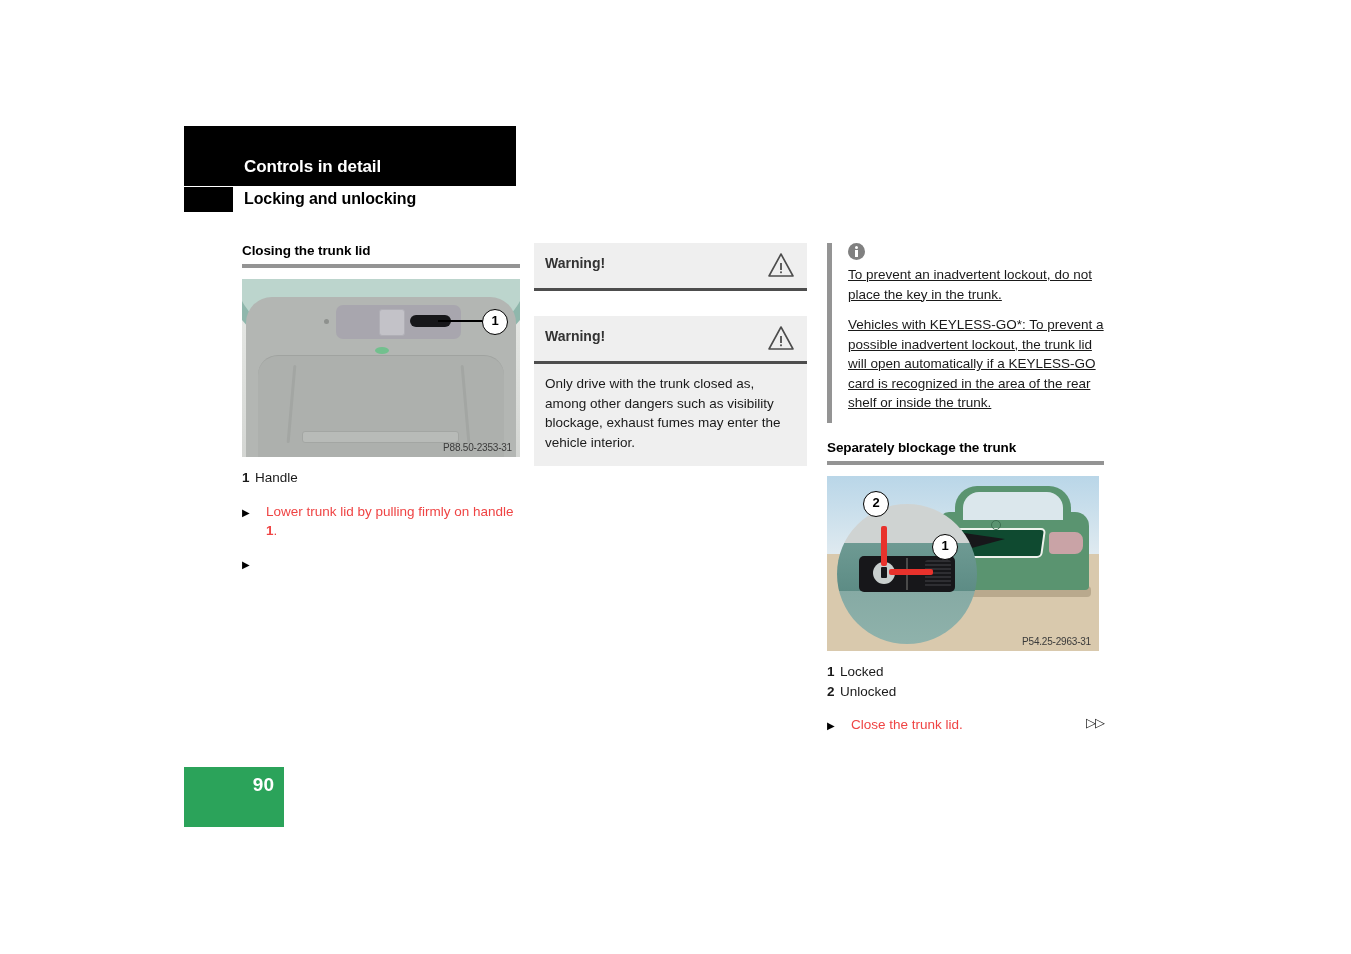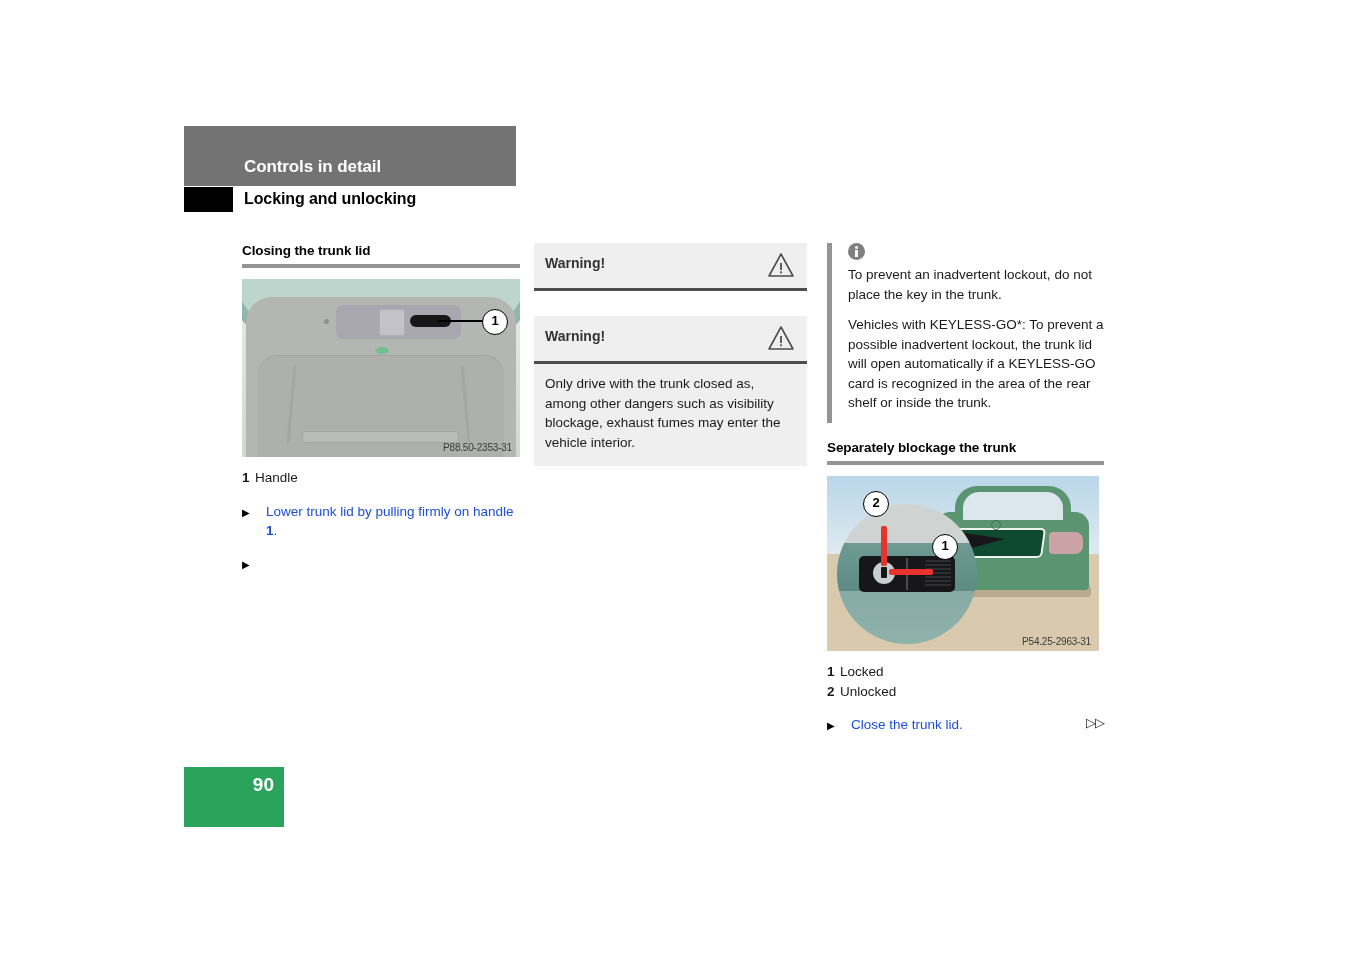--- a/index.html
+++ b/index.html
@@ -16,21 +16,21 @@
     overflow: hidden;
   }
 
   
   #chapter-header {
     position: absolute;
     left: 184px;
     top: 126px;
     width: 332px;
     height: 60px;
-    background: #737373;
+    background: #000000;
   }
   #chapter-title {
     position: absolute;
     left: 60px;
     bottom: 9px;
     font-size: 17px;
     font-weight: bold;
     color: #ffffff;
     letter-spacing: -0.1px;
   }
@@ -90,21 +90,21 @@
     margin-bottom: 11px;
   }
 
   
   .body-text {
     font-size: 13.5px;
     line-height: 19.5px;
     color: #1a1a1a;
     margin: 0;
   }
-  .para { margin: 0 0 11px 0; }
+  .para { margin: 0 0 11px 0; text-decoration: underline; }
   .para:last-child { margin-bottom: 0; }
 
   
   .legend {
     margin-top: 11px;
   }
   .legend-row {
     display: flex;
     font-size: 13.5px;
     line-height: 19.5px;
@@ -126,21 +126,21 @@
   .bullet-marker {
     flex: 0 0 24px;
     font-size: 10px;
     line-height: 22px;
     color: #000000;
   }
   .bullet-body {
     flex: 1 1 auto;
     font-size: 13.5px;
     line-height: 19.5px;
-    color: #1d4ed8;
+    color: #ef4444;
   }
   .bullet-body b { font-weight: bold; }
   .sub-para { margin-top: 11px; }
 
   
   .warning-box {
     background: #efefef;
     margin-bottom: 25px;
   }
   .warning-head {

